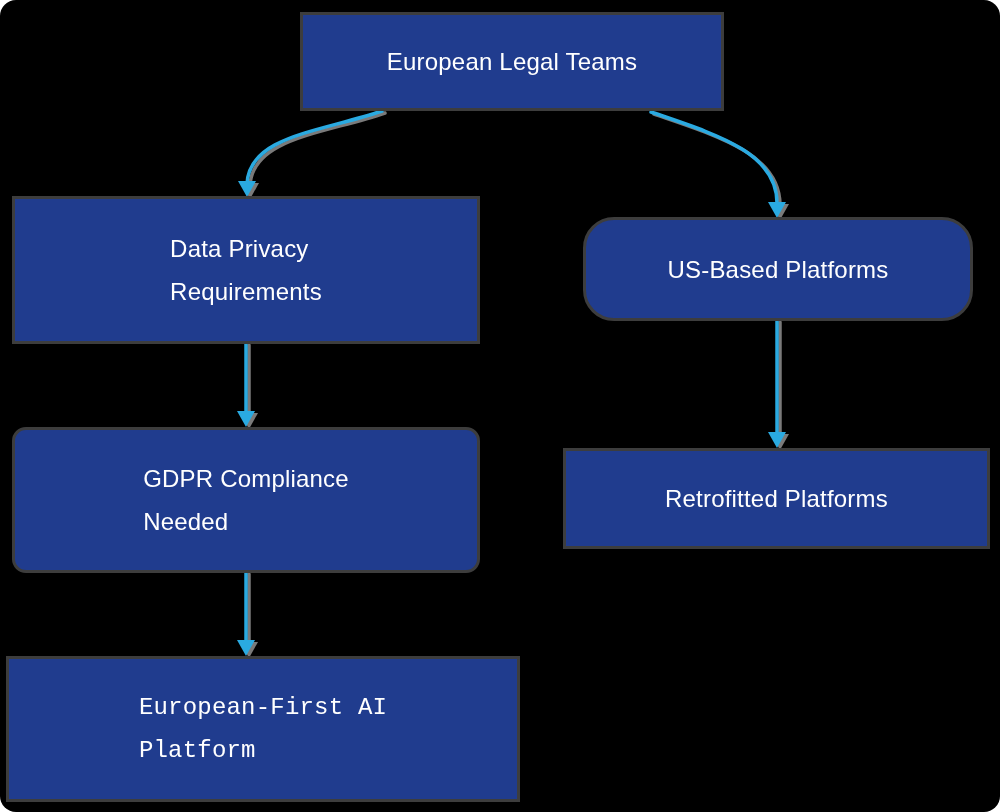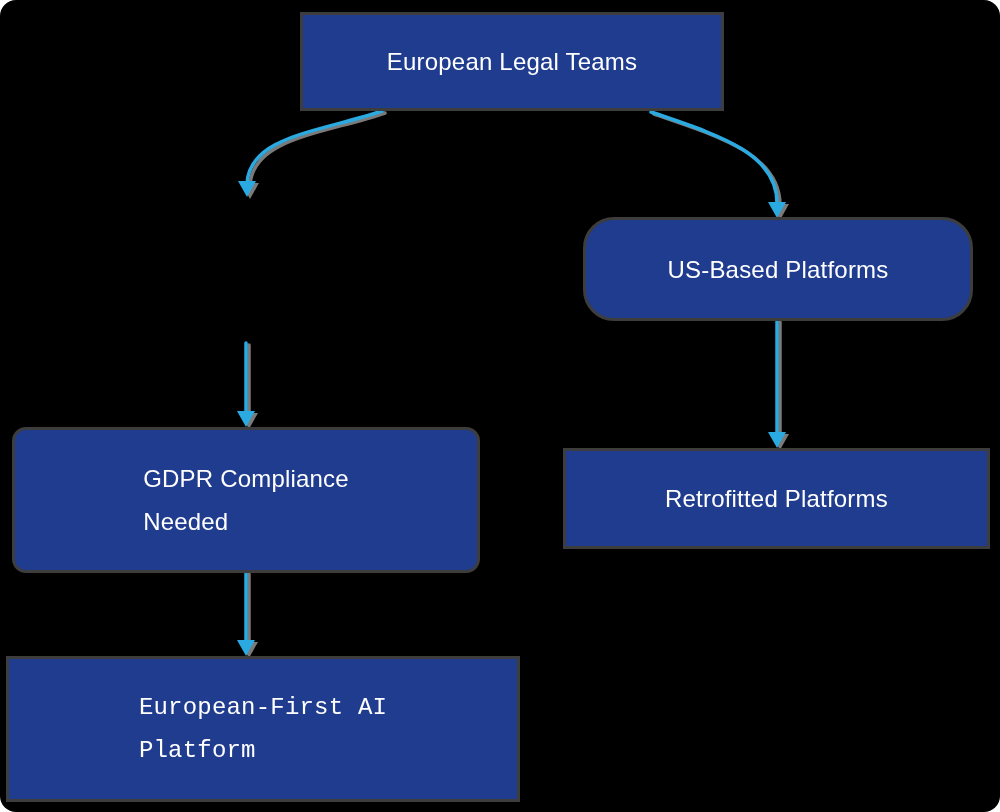--- a/index.html
+++ b/index.html
@@ -74,20 +74,24 @@
       <polygon class="head-main" points="237,640 255,640 246,656"></polygon>
       <path class="edge-main" d="M 777 320 L 777 433" fill="none" stroke-width="3.5" stroke-linecap="round"></path>
       <polygon class="head-main" points="768,432 786,432 777,448"></polygon>
     </g>
   </svg>
 
   <div class="node" style="left:300px; top:12px; width:424px; height:99px;">
     <span>European Legal Teams</span>
   </div>
 
+  <div class="node" style="left:12px; top:196px; width:468px; height:148px;">
+    <span>Data Privacy
+Requirements</span>
+  </div>
 
   <div class="node" style="left:583px; top:217px; width:390px; height:104px;border-radius:31px;">
     <span>US-Based Platforms</span>
   </div>
 
   <div class="node" style="left:12px; top:427px; width:468px; height:146px;border-radius:14px;">
     <span>GDPR Compliance
 Needed</span>
   </div>
 

